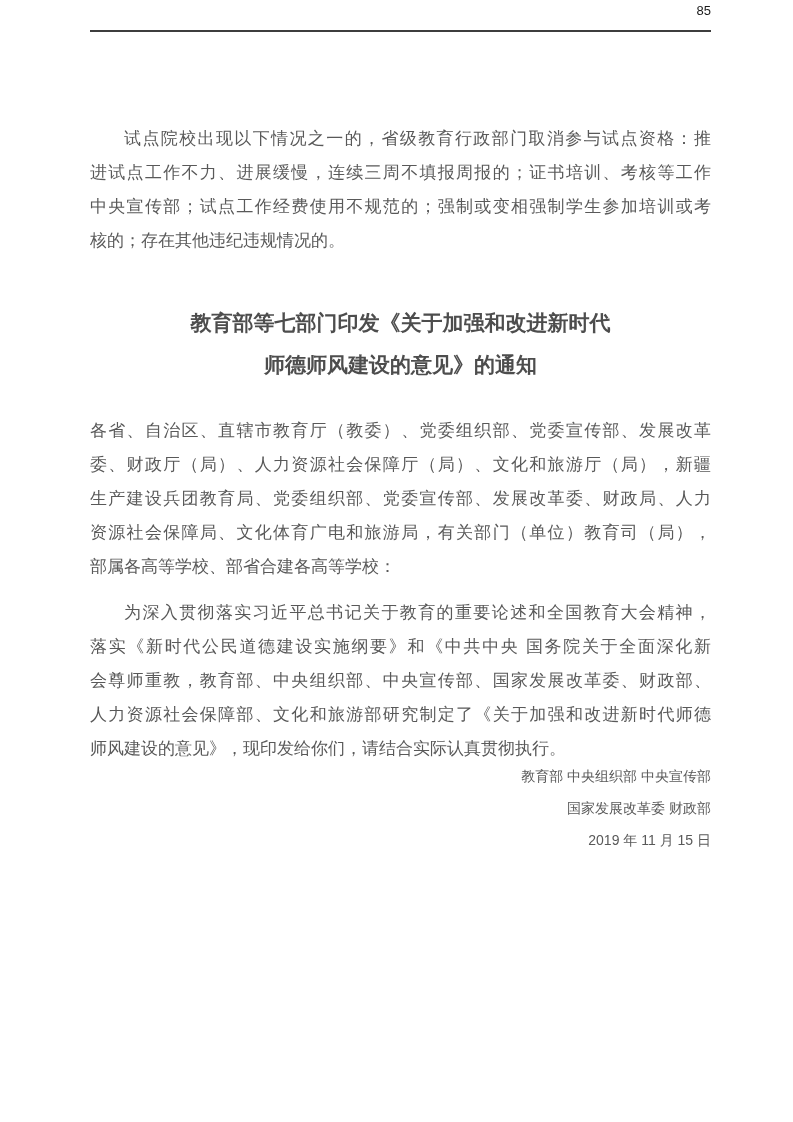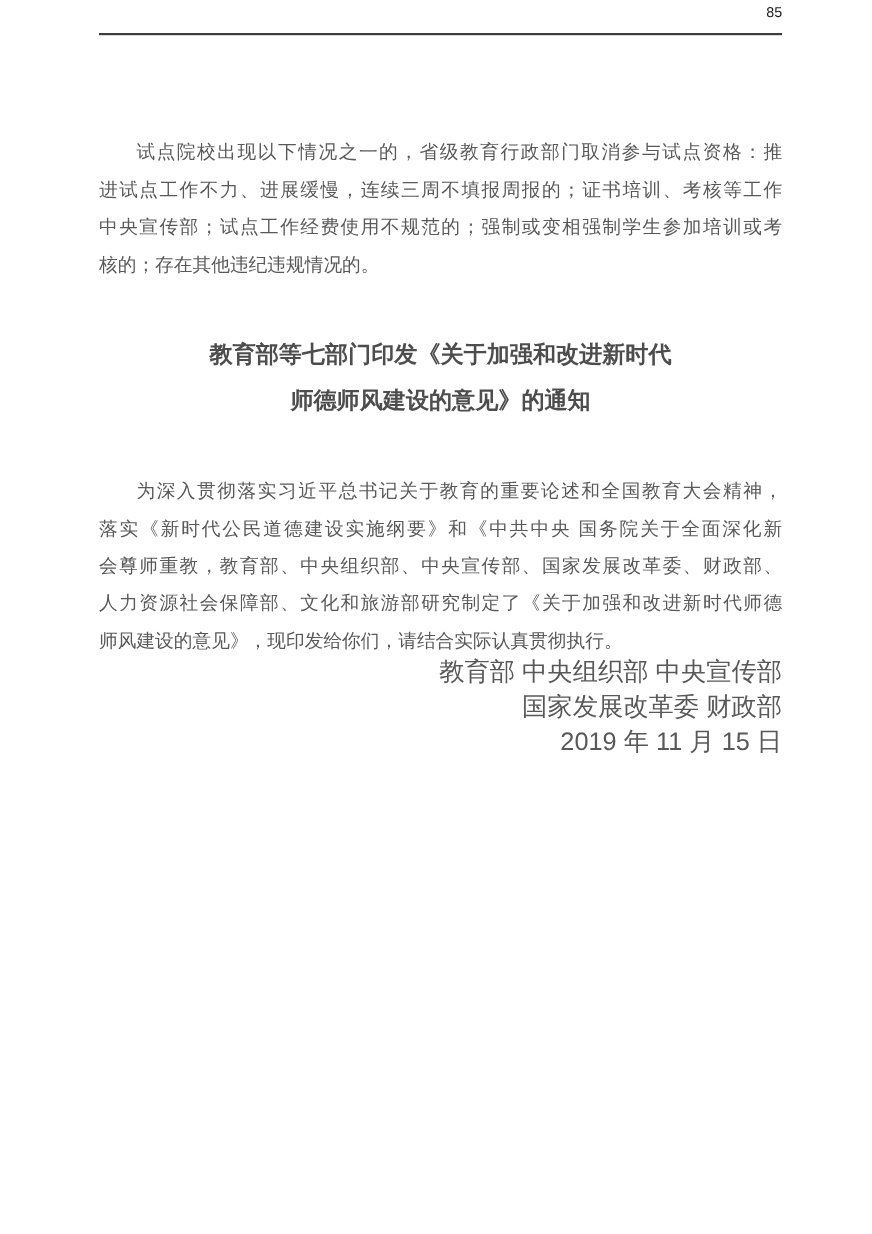--- a/index.html
+++ b/index.html
@@ -56,24 +56,24 @@
     color:var(--heading);
   }
   .doc-number{
     margin-top:32px;
     font-size:16px;
     line-height:24px;
     text-align:right;
     color:var(--text);
   }
   .addressee{margin-top:28px;}
-  .body-para{margin-top:44px;}
+  .body-para{margin-top:12px;}
   .signatures{
     margin-top:-6px;
-    font-size:23px;
+    font-size:14px;
     line-height:32px;
     text-align:right;
     color:var(--text);
   }
 </style>
 </head>
 <body>
 
 <div class="page">
 
@@ -87,20 +87,27 @@
     <div class="line fill">中央宣传部；试点工作经费使用不规范的；强制或变相强制学生参加培训或考</div>
     <div class="line">核的；存在其他违纪违规情况的。</div>
   </div>
 
   <h1 class="title">
     <div class="title-line">教育部等七部门印发《关于加强和改进新时代</div>
     <div class="title-line">师德师风建设的意见》的通知</div>
   </h1>
 
 
+  <div class="para addressee">
+    <div class="line fill">各省、自治区、直辖市教育厅（教委）、党委组织部、党委宣传部、发展改革</div>
+    <div class="line fill">委、财政厅（局）、人力资源社会保障厅（局）、文化和旅游厅（局），新疆</div>
+    <div class="line fill">生产建设兵团教育局、党委组织部、党委宣传部、发展改革委、财政局、人力</div>
+    <div class="line fill">资源社会保障局、文化体育广电和旅游局，有关部门（单位）教育司（局），</div>
+    <div class="line">部属各高等学校、部省合建各高等学校：</div>
+  </div>
 
   <div class="para body-para">
     <div class="line fill indent">为深入贯彻落实习近平总书记关于教育的重要论述和全国教育大会精神，</div>
     <div class="line fill">落实《新时代公民道德建设实施纲要》和《中共中央 国务院关于全面深化新</div>
     <div class="line fill">会尊师重教，教育部、中央组织部、中央宣传部、国家发展改革委、财政部、</div>
     <div class="line fill">人力资源社会保障部、文化和旅游部研究制定了《关于加强和改进新时代师德</div>
     <div class="line">师风建设的意见》，现印发给你们，请结合实际认真贯彻执行。</div>
   </div>
 
   <div class="signatures">

